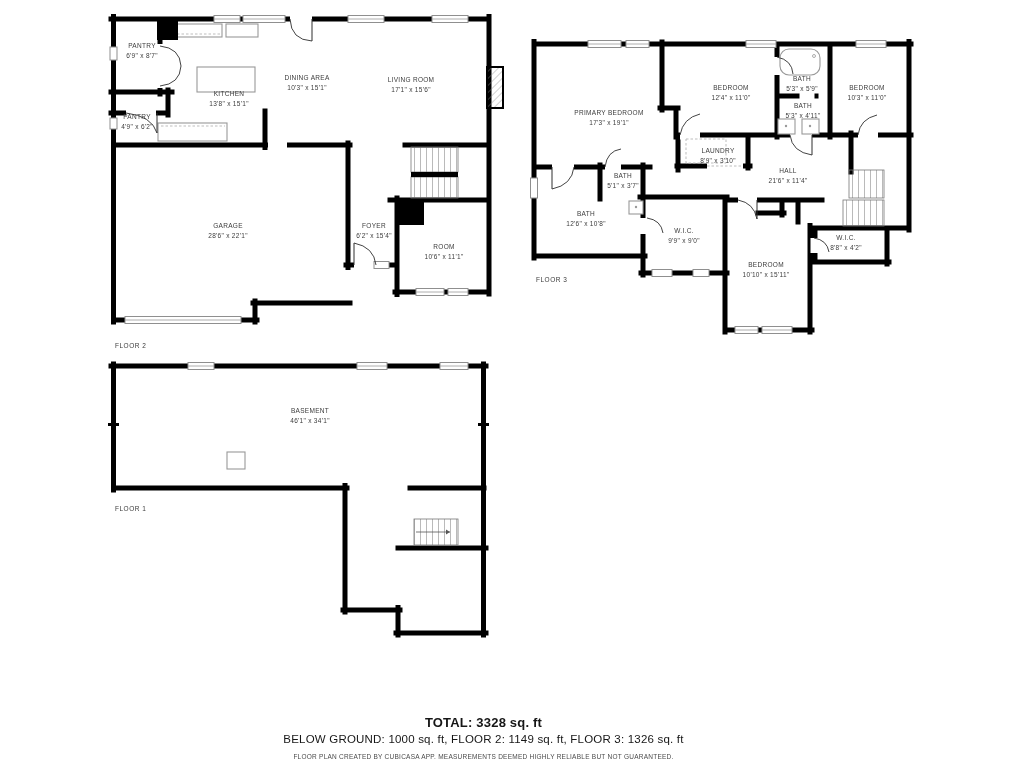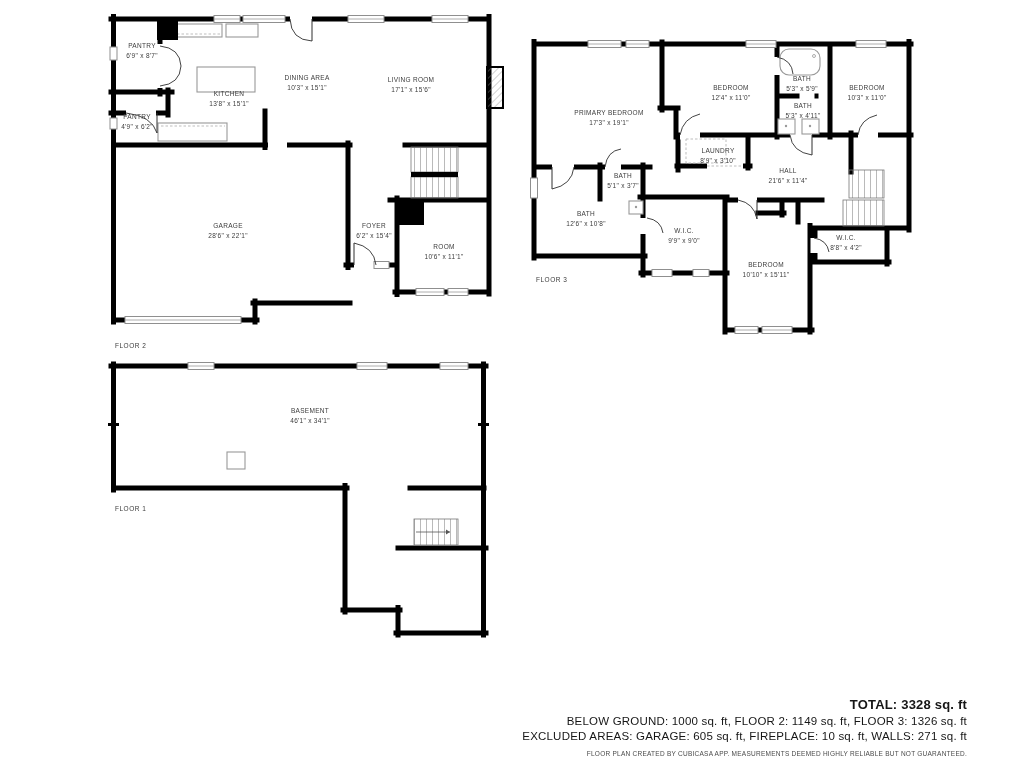--- a/index.html
+++ b/index.html
@@ -12,21 +12,21 @@
   .winline{stroke:#9a9a9a;stroke-width:0.8;}
   .fix{fill:#ffffff;stroke:#999;stroke-width:1.1;}
   .dash{stroke:#b5b5b5;stroke-width:0.9;fill:none;stroke-dasharray:2.5 2;}
   .blk{fill:#000;stroke:none;}
   .arc{stroke:#2e2e2e;stroke-width:0.9;fill:none;}
   .leaf{stroke:#2e2e2e;stroke-width:1;fill:none;}
   .tick{fill:#000;}
   .rlbl{position:absolute;transform:translate(-50%,-50%);text-align:center;color:#3b3b3b;
         font-size:6.5px;letter-spacing:0.3px;line-height:1.55;white-space:nowrap;}
   .flbl{position:absolute;font-size:6.5px;letter-spacing:0.5px;color:#3b3b3b;white-space:nowrap;}
-  .summary{position:absolute;left:0;width:967px;top:697px;text-align:right;color:#161616;}
+  .summary{position:absolute;left:0;width:967px;top:715px;text-align:center;color:#161616;}
   .total{font-size:13px;font-weight:bold;margin-bottom:3px;letter-spacing:0.2px;}
   .sline{font-size:11.5px;margin-bottom:2.5px;letter-spacing:0.2px;}
   .disc{font-size:6.5px;color:#4a4a4a;margin-top:8px;letter-spacing:0.25px;}
 </style>
 </head>
 <body>
 
 <div id="stage">
 
 <svg id="plan-svg" width="1024" height="768" viewBox="0 0 1024 768">
@@ -340,17 +340,16 @@
 
 <div class="rlbl" style="left:310px;top:416px">
   <div>BASEMENT</div>
       <div>46'1" x 34'1"</div>
 </div>
 <div class="flbl" style="left:115px;top:505px">FLOOR 1</div>
 
 <div class="summary">
   <div class="total">TOTAL: 3328 sq. ft</div>
   <div class="sline">BELOW GROUND: 1000 sq. ft, FLOOR 2: 1149 sq. ft, FLOOR 3: 1326 sq. ft</div>
-  <div class="sline">EXCLUDED AREAS: GARAGE: 605 sq. ft, FIREPLACE: 10 sq. ft, WALLS: 271 sq. ft</div>
   <div class="disc">FLOOR PLAN CREATED BY CUBICASA APP. MEASUREMENTS DEEMED HIGHLY RELIABLE BUT NOT GUARANTEED.</div>
 </div>
 
 </div>
 
 </body></html>

